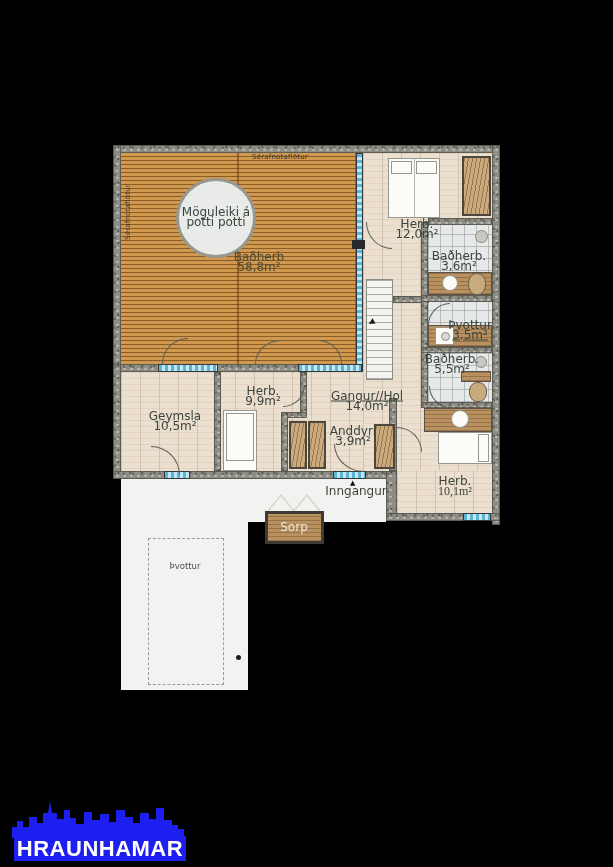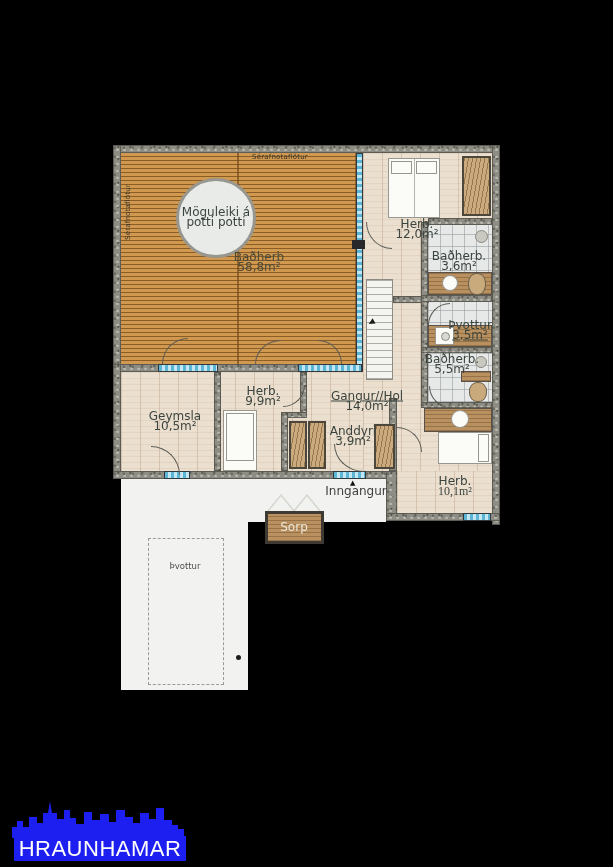--- a/index.html
+++ b/index.html
@@ -47,21 +47,21 @@
   .paved{position:absolute;background:#f2f3f1;}
   .arc{position:absolute;box-sizing:border-box;}
   .qtl{border-top:1.2px solid #5d5d55;border-left:1.2px solid #5d5d55;border-top-left-radius:100% 100%;}
   .qtr{border-top:1.2px solid #5d5d55;border-right:1.2px solid #5d5d55;border-top-right-radius:100% 100%;}
   .qbl{border-bottom:1.2px solid #5d5d55;border-left:1.2px solid #5d5d55;border-bottom-left-radius:100% 100%;}
   .qbr{border-bottom:1.2px solid #5d5d55;border-right:1.2px solid #5d5d55;border-bottom-right-radius:100% 100%;}
   .lbl{position:absolute;transform:translate(-50%,-50%);text-align:center;color:#3b443e;
        font-size:12px;line-height:9.5px;white-space:nowrap;}
   .edge-lbl{position:absolute;font-size:7px;letter-spacing:.2px;color:#33332b;white-space:nowrap;}
   #logo-band{position:absolute;display:flex;align-items:center;justify-content:center;}
-  #logo-text{font-family:"Liberation Sans",sans-serif;font-weight:normal;font-size:22px;
+  #logo-text{font-family:"Liberation Sans",sans-serif;font-weight:bold;font-size:22px;
              color:#ffffff;letter-spacing:.5px;}
 </style>
 </head>
 <body>
 
 <div id="canvas">
 
   <div class="deck" style="left:121px;top:153px;width:235px;height:211px;"></div>
   <div class="wood" style="left:363px;top:153px;width:129px;height:318px;"></div>
   <div class="wood" style="left:121px;top:372px;width:242px;height:99px;"></div>

